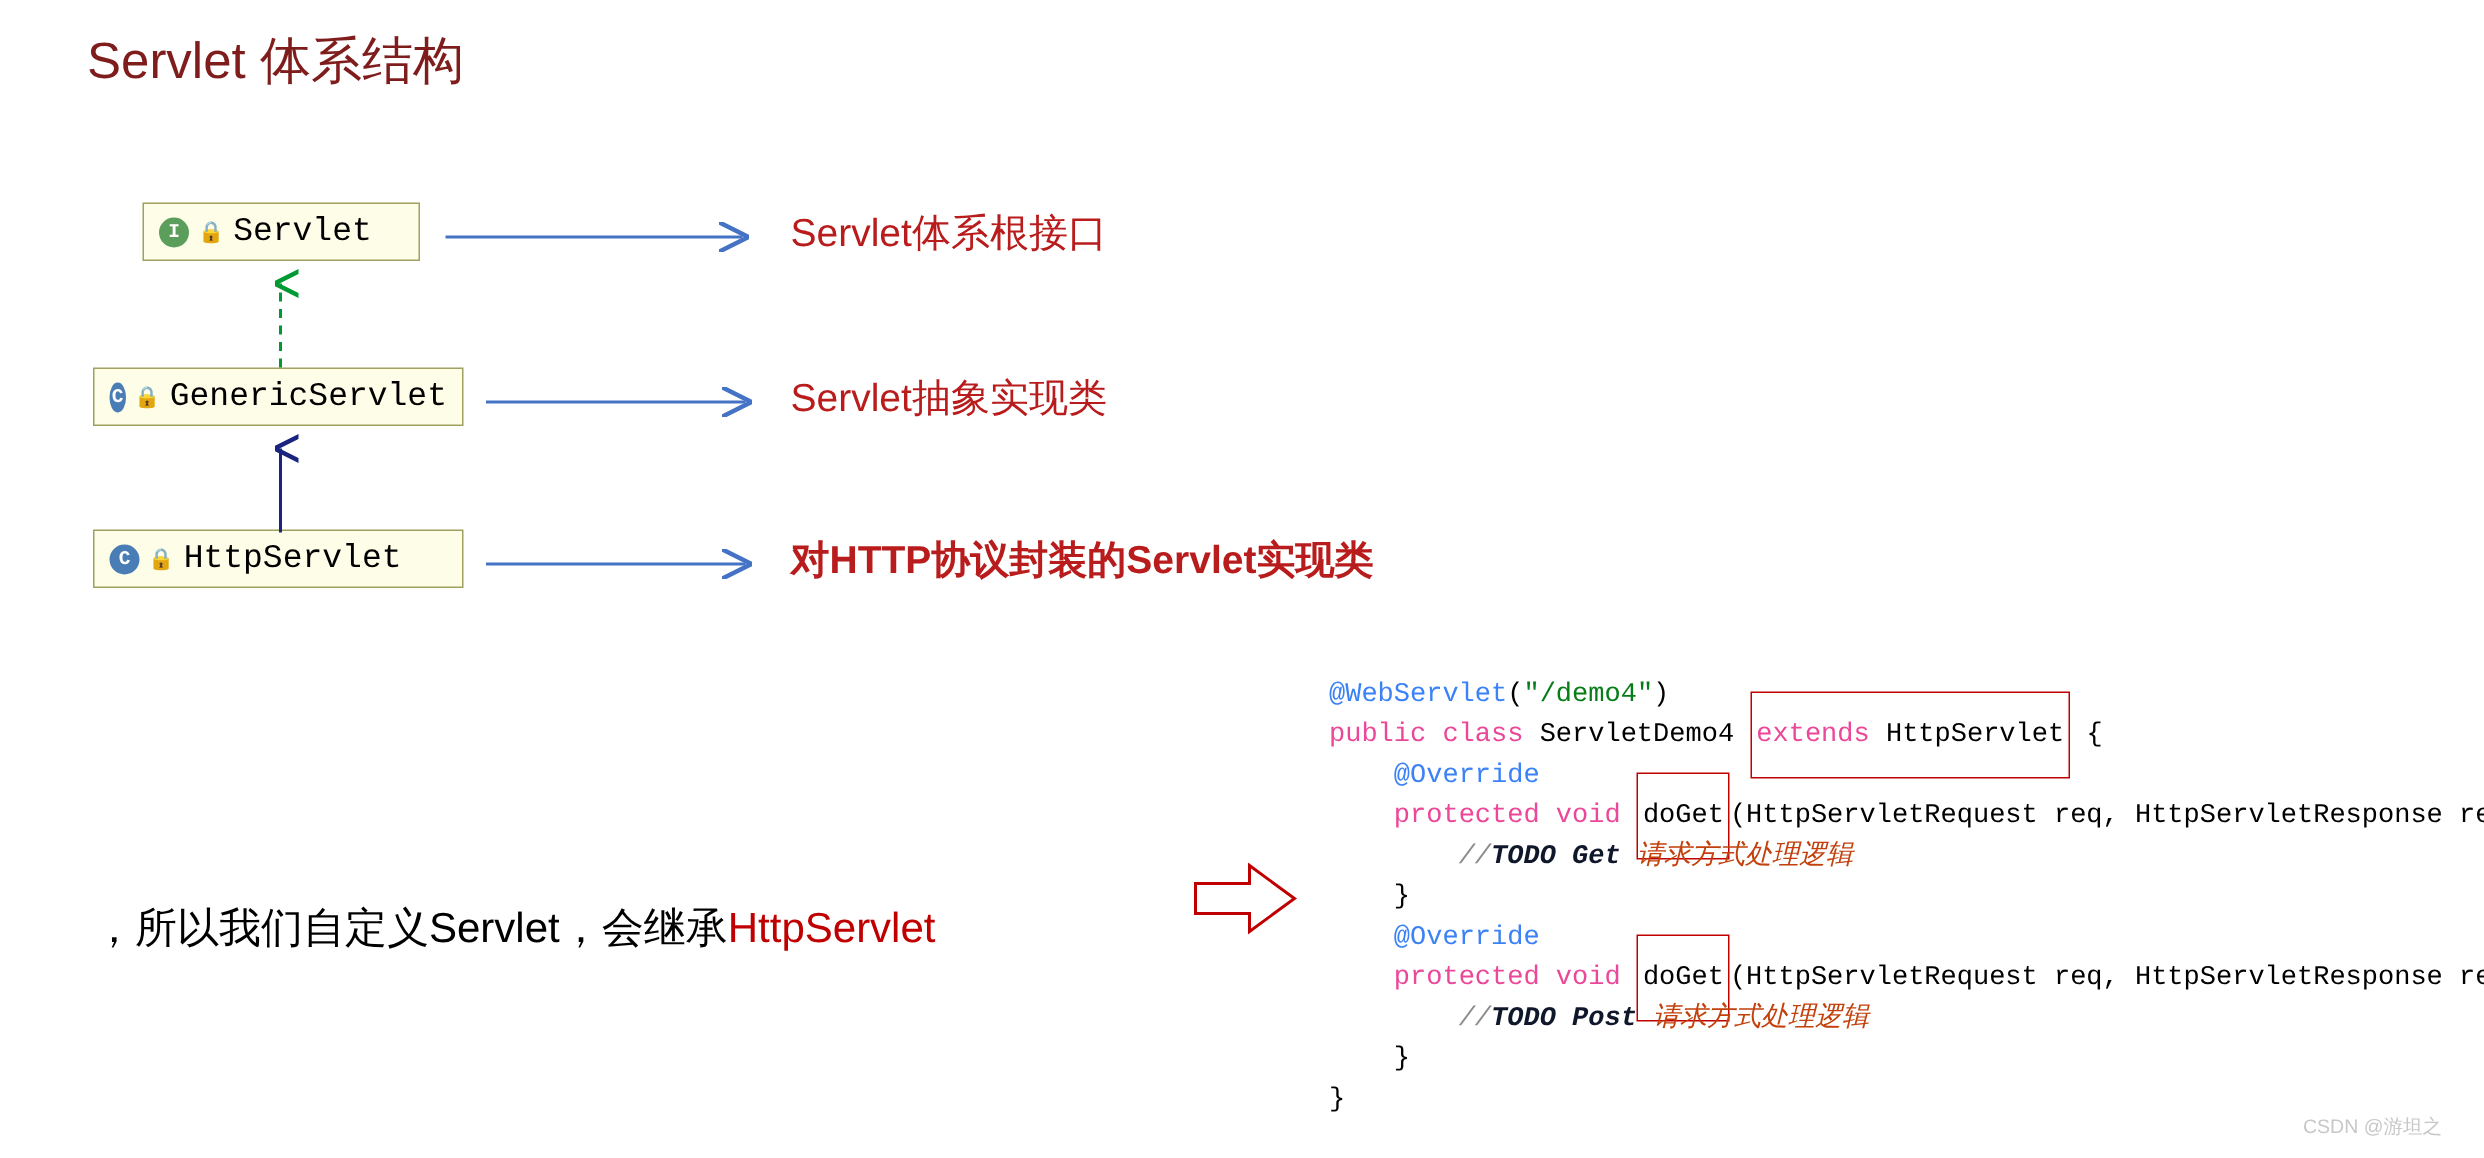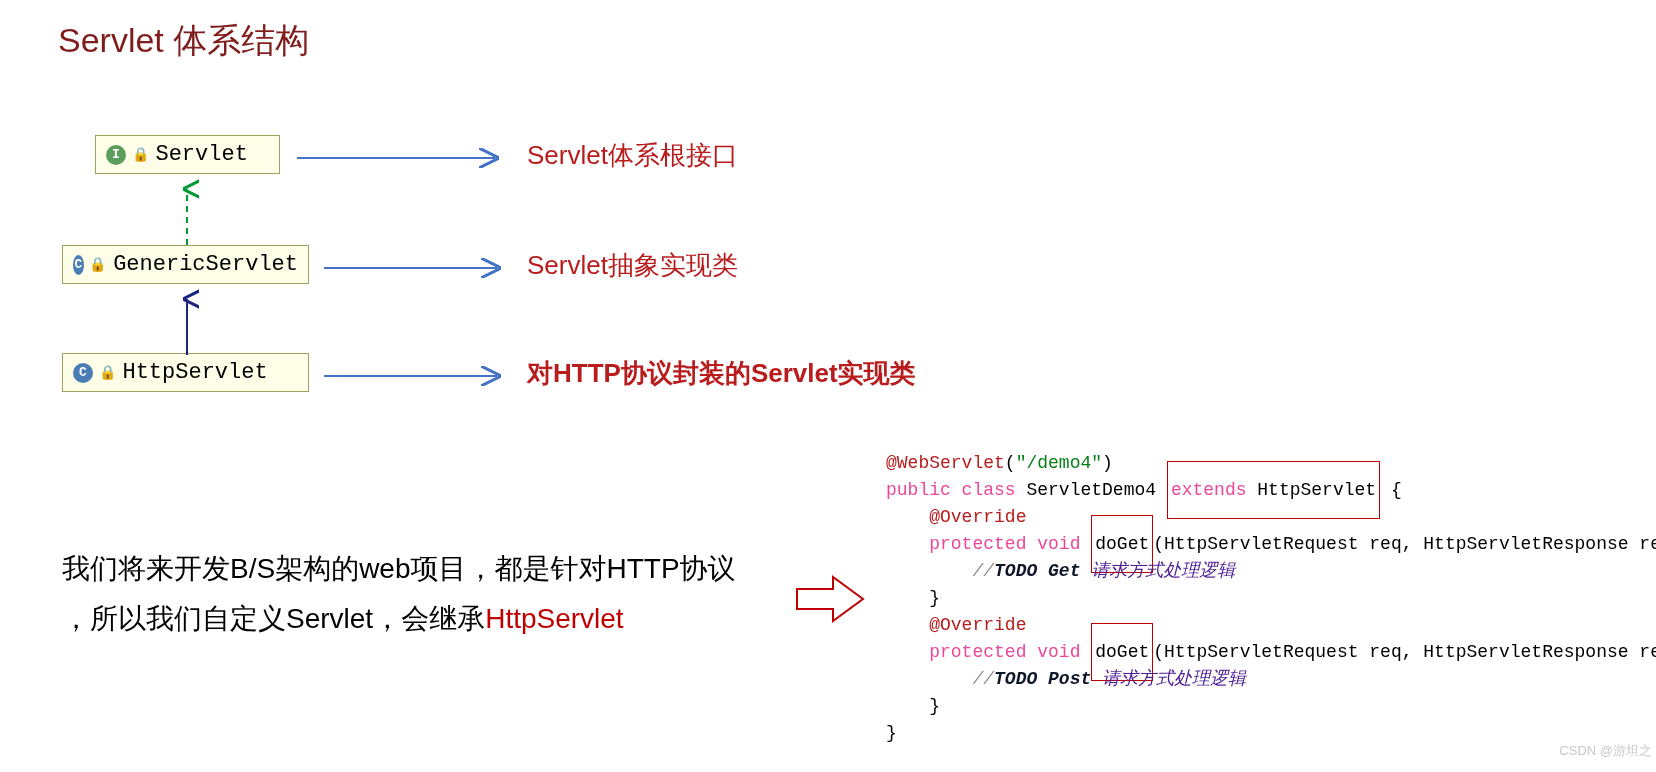--- a/index.html
+++ b/index.html
@@ -19,28 +19,28 @@
     .desc-label { position: absolute; font-size: 26px; color: #b91c1c; }
     .desc1 { left: 527px; top: 138px; }
     .desc2 { left: 527px; top: 248px; }
     .desc3 { left: 527px; top: 356px; font-weight: bold; }
     
     .body-text { position: absolute; left: 62px; top: 544px; font-size: 28px; color: #000; line-height: 1.8; width: 700px; }
     .red-word { color: #c00000; }
     
     .code-area { position: absolute; left: 886px; top: 450px; font-family: Menlo, Consolas, "Courier New", monospace; font-size: 18px; line-height: 1.5; white-space: pre; }
     .kw { color: #ec4899; }
-    .anno { color: #b91c1c; }
+    .anno { color: #3b82f6; }
     .str { color: #067d17; }
     .cm { color: #8c8c8c; font-style: italic; }
     .todo { color: #0f172a; font-style: italic; font-weight: bold;}
-    .todo-cn { color: #4c1d95; font-style: italic; }
+    .todo-cn { color: #c2410c; font-style: italic; }
     .red-box { border: 1.5px solid #c00000; padding: 18px 3px; }
     
-    .attribution { position: absolute; right: 4px; bottom: 12px; color: #c8c8c8; font-size: 13px; }
+    .attribution { position: absolute; right: 28px; bottom: 12px; color: #c8c8c8; font-size: 13px; }
     
     svg.arrow-horiz { position: absolute; }
     svg.arrow-vert { position: absolute; }
     .big-arrow { position: absolute; left: 795px; top: 575px; }
   </style>
 </head>
 <body>
 
 <div class="title">Servlet 体系结构</div>
 
@@ -93,21 +93,21 @@
 </svg>
 <svg class="arrow-horiz" style="left:322px; top:366px;" width="185" height="20">
   <line x1="2" y1="10" x2="175" y2="10" stroke="#4472c4" stroke-width="2" marker-end="url(#ah1)"></line>
 </svg>
 
 <div class="desc-label desc1">Servlet体系根接口</div>
 <div class="desc-label desc2">Servlet抽象实现类</div>
 <div class="desc-label desc3">对HTTP协议封装的Servlet实现类</div>
 
 <div class="body-text">
-  <span>我们将来开发B/S架构的web项目，都是针对HTTP协议</span><br>
+  <br>
   <span>，所以我们自定义Servlet，会继承</span><span class="red-word">HttpServlet</span>
 </div>
 
 <svg class="big-arrow" width="72" height="48">
   <path d="M2,14 L38,14 L38,2 L68,24 L38,46 L38,34 L2,34 Z" fill="none" stroke="#c00000" stroke-width="2"></path>
 </svg>
 
 <div class="code-area"><span class="anno">@WebServlet</span><span>(</span><span class="str">"/demo4"</span><span>)</span>
 <span class="kw">public class </span><span>ServletDemo4 </span><span class="red-box"><span class="kw">extends </span><span>HttpServlet</span></span><span> {</span>
     <span class="anno">@Override</span>

